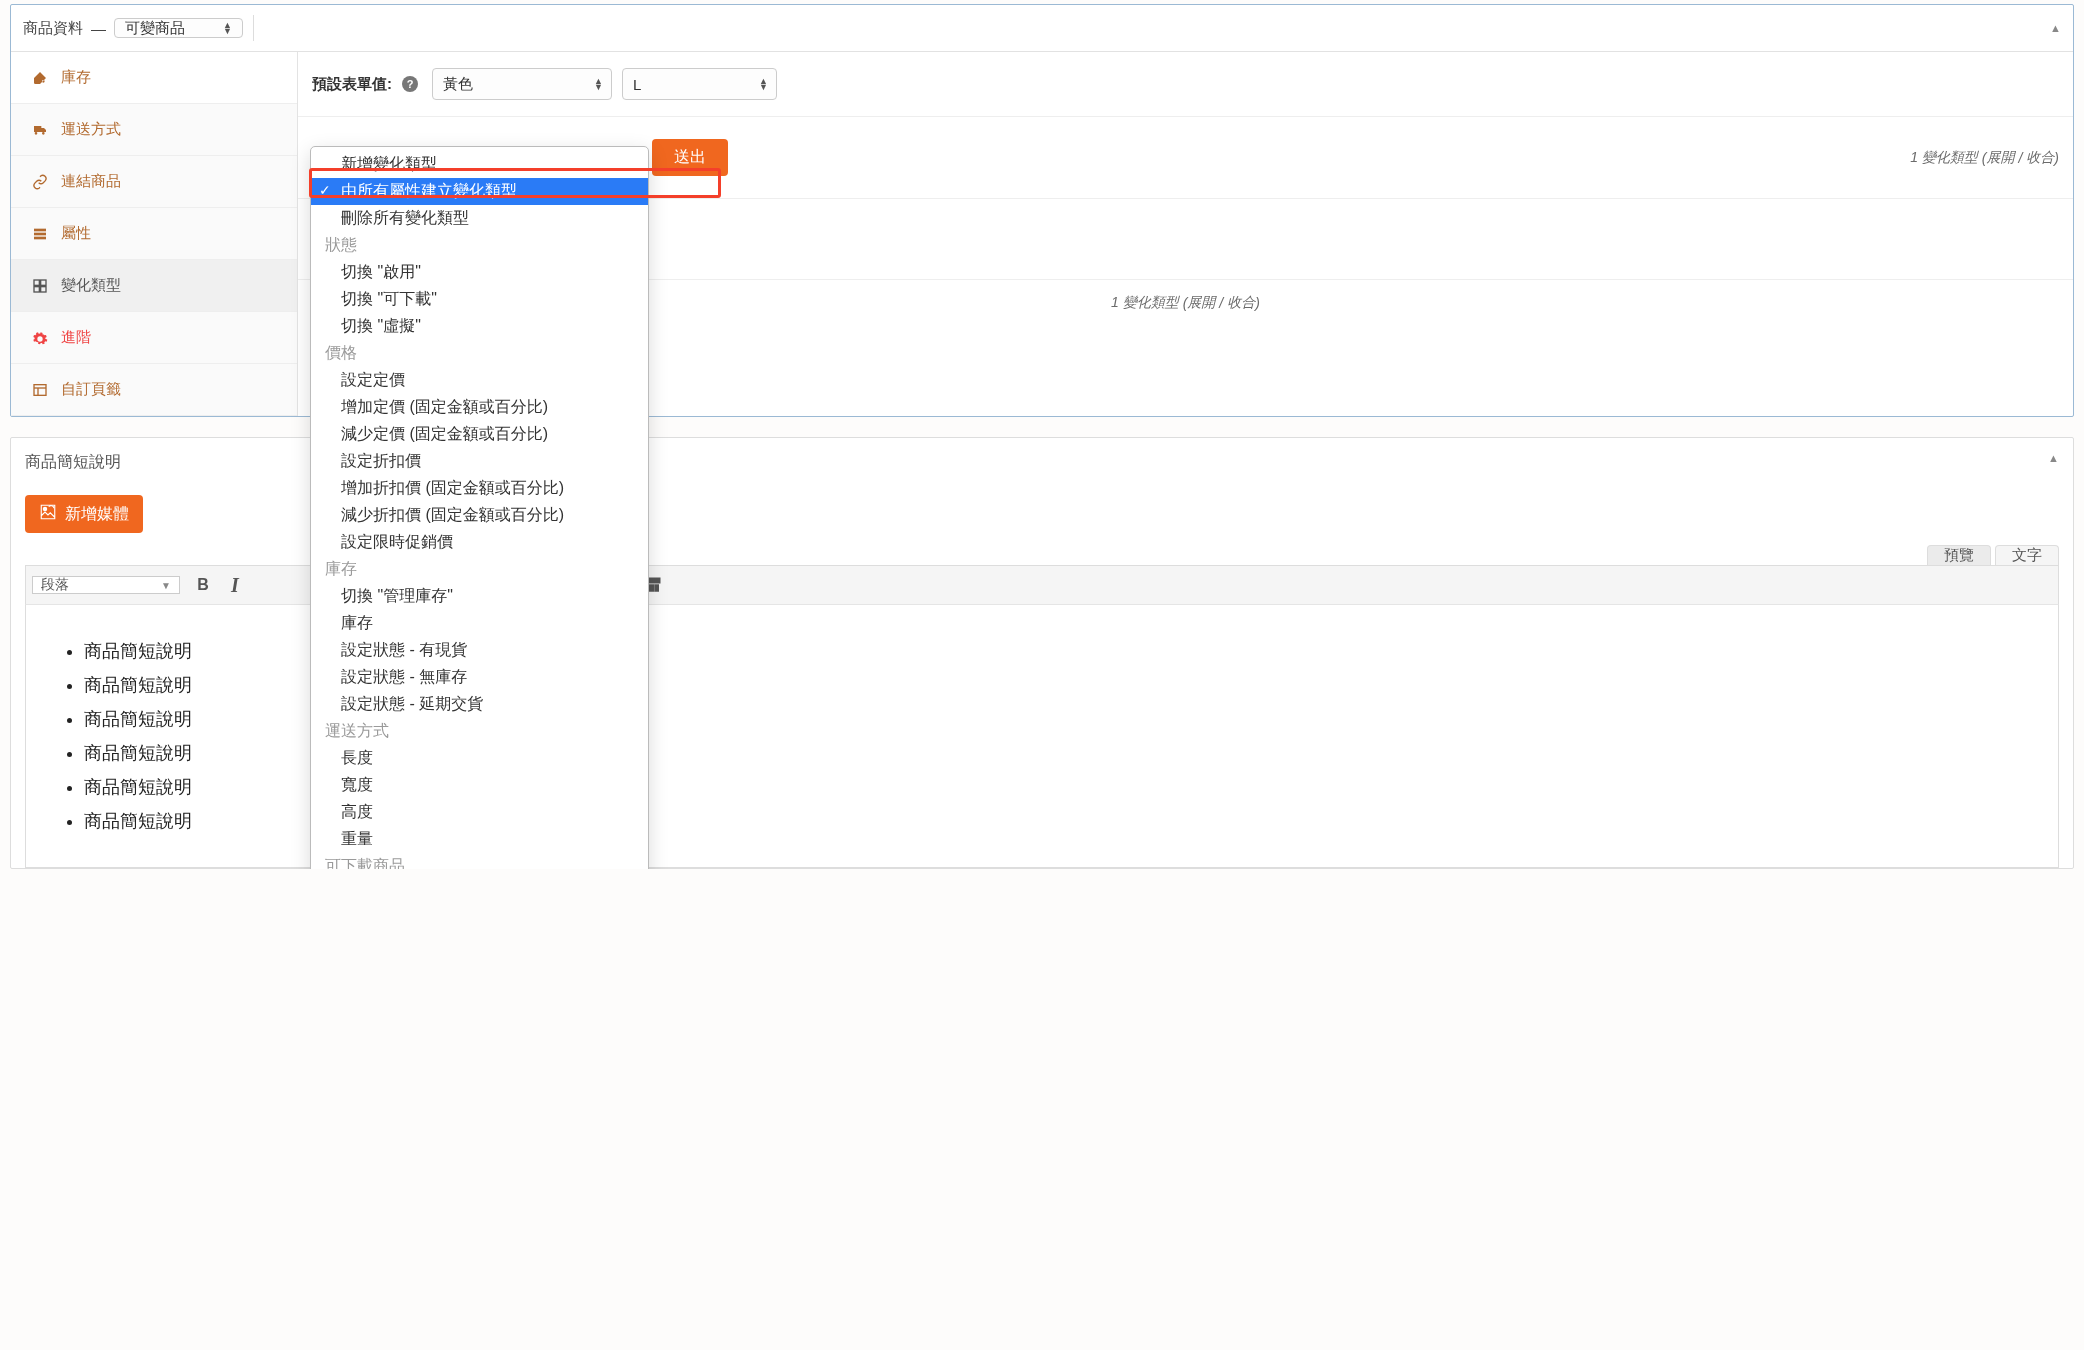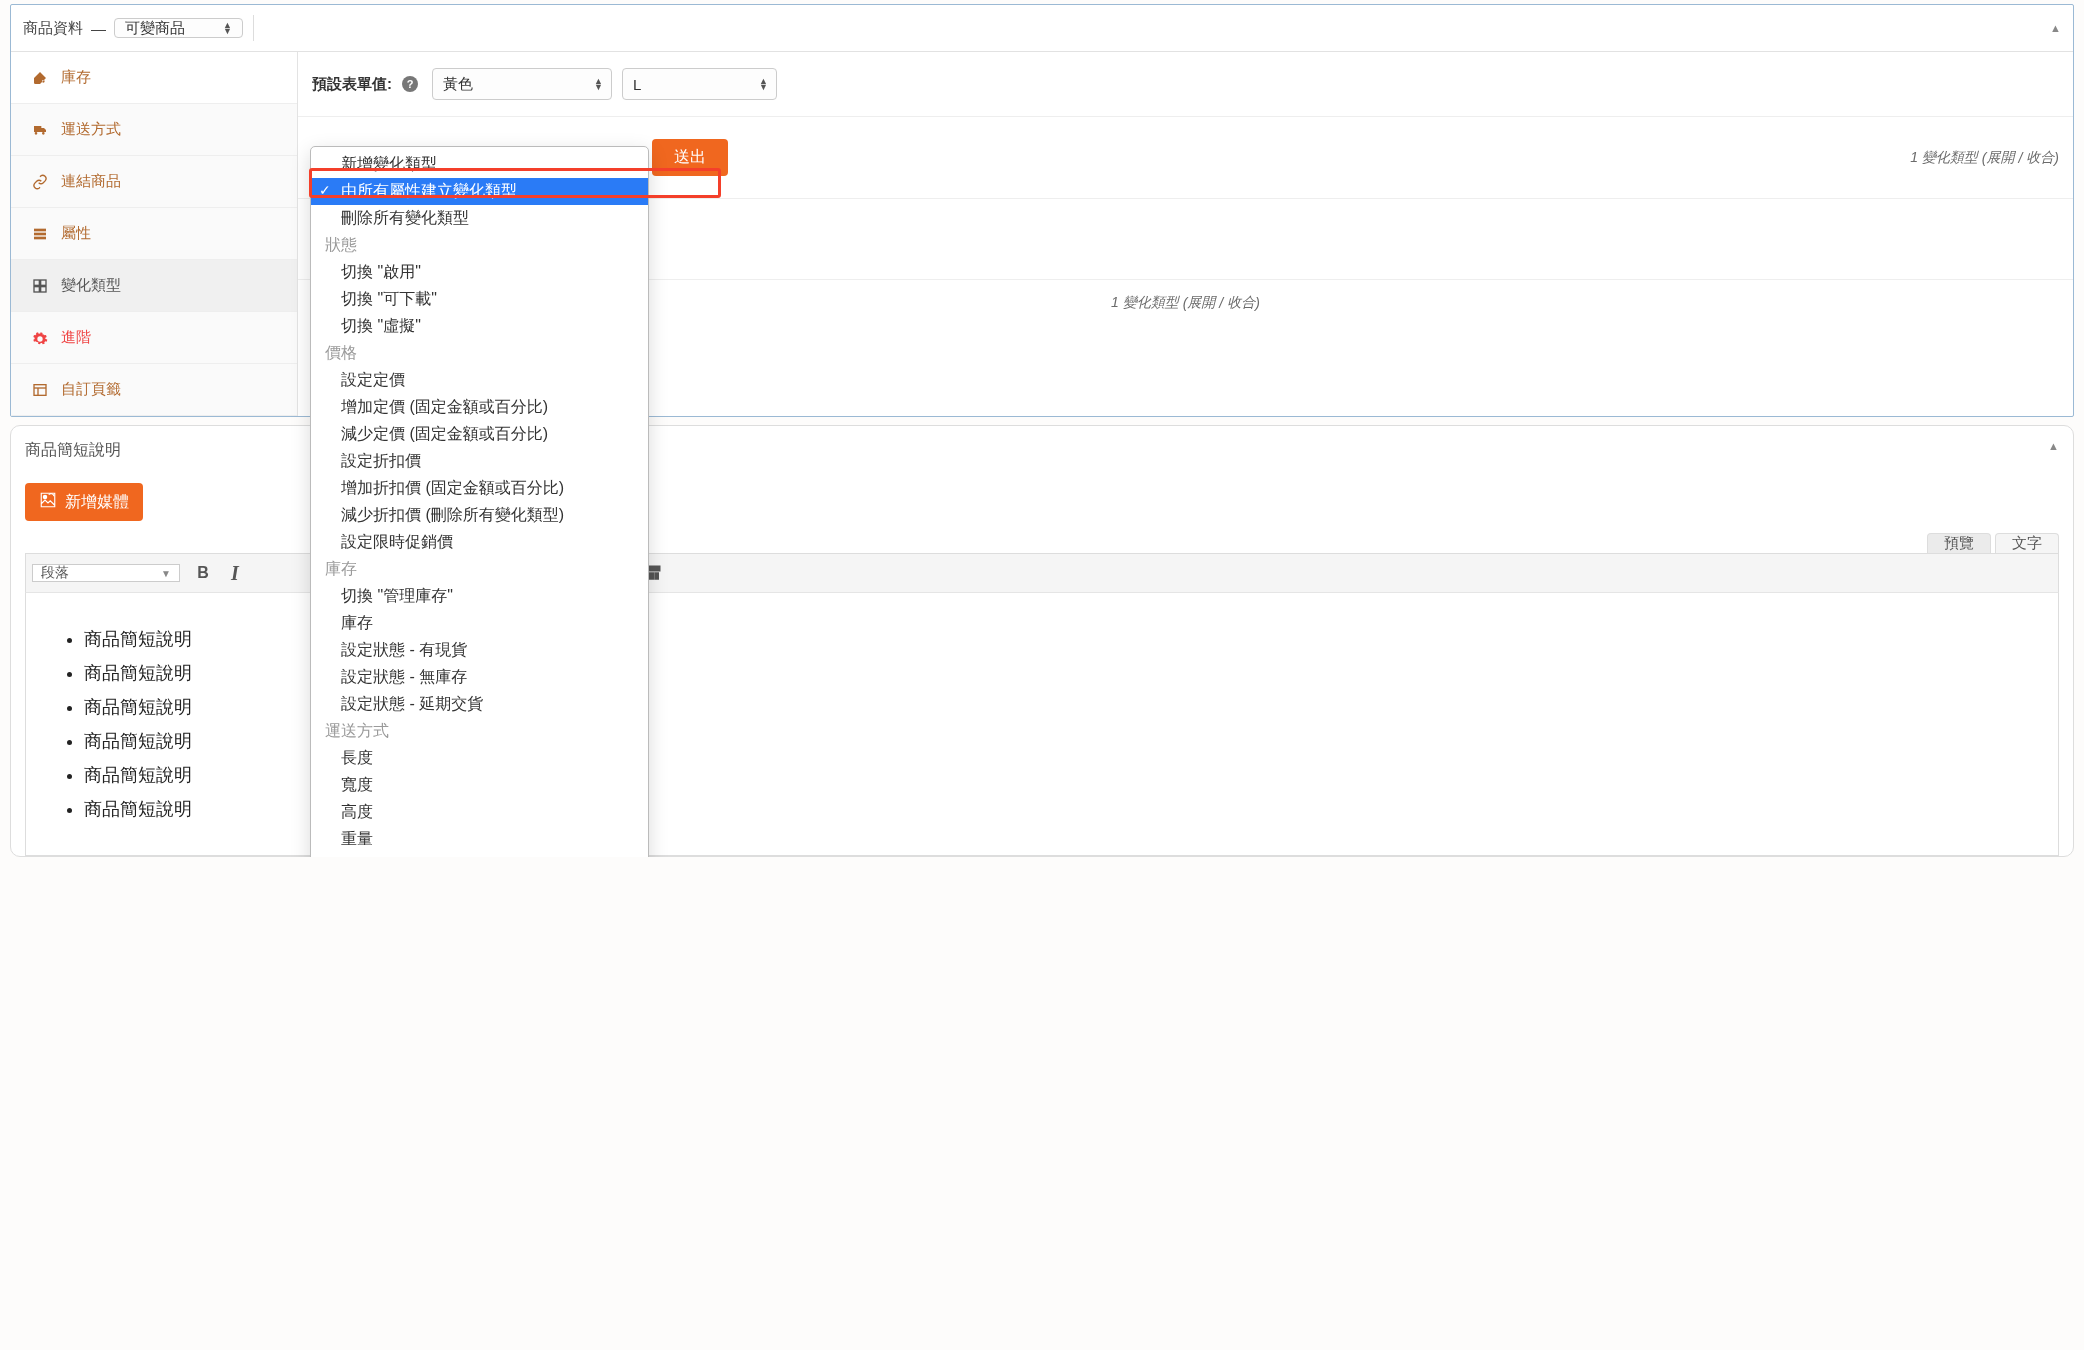--- a/index.html
+++ b/index.html
@@ -168,21 +168,21 @@
 
   .red-outline {
     position:absolute;
     border:3px solid #f43f2a;
     border-radius:3px;
     z-index: 30;
     pointer-events:none;
   }
 
   
-  .short-desc-panel { margin-top: 8px; border-radius: 10px; }
+  .short-desc-panel { margin-top: 20px; }
   .sd-header {
     display:flex; align-items:center; justify-content:space-between;
     padding: 14px 14px 14px 14px;
     position:relative;
   }
   .sd-title { color:#555; font-size:16px; }
   .btn-add-media {
     display:inline-flex; align-items:center;
     background:#f0671f; color:#fff; border:none; border-radius:4px;
     padding:8px 14px; font-size:16px; cursor:pointer;
@@ -448,21 +448,21 @@
   <div class="dd-item">切換 "啟用"</div>
   <div class="dd-item">切換 "可下載"</div>
   <div class="dd-item">切換 "虛擬"</div>
 
   <div class="dd-group">價格</div>
   <div class="dd-item">設定定價</div>
   <div class="dd-item">增加定價 (固定金額或百分比)</div>
   <div class="dd-item">減少定價 (固定金額或百分比)</div>
   <div class="dd-item">設定折扣價</div>
   <div class="dd-item">增加折扣價 (固定金額或百分比)</div>
-  <div class="dd-item">減少折扣價 (刪除所有變化類型)</div>
+  <div class="dd-item">減少折扣價 (固定金額或百分比)</div>
   <div class="dd-item">設定限時促銷價</div>
 
   <div class="dd-group">庫存</div>
   <div class="dd-item">切換 "管理庫存"</div>
   <div class="dd-item">庫存</div>
   <div class="dd-item">設定狀態 - 有現貨</div>
   <div class="dd-item">設定狀態 - 無庫存</div>
   <div class="dd-item">設定狀態 - 延期交貨</div>
 
   <div class="dd-group">運送方式</div>

